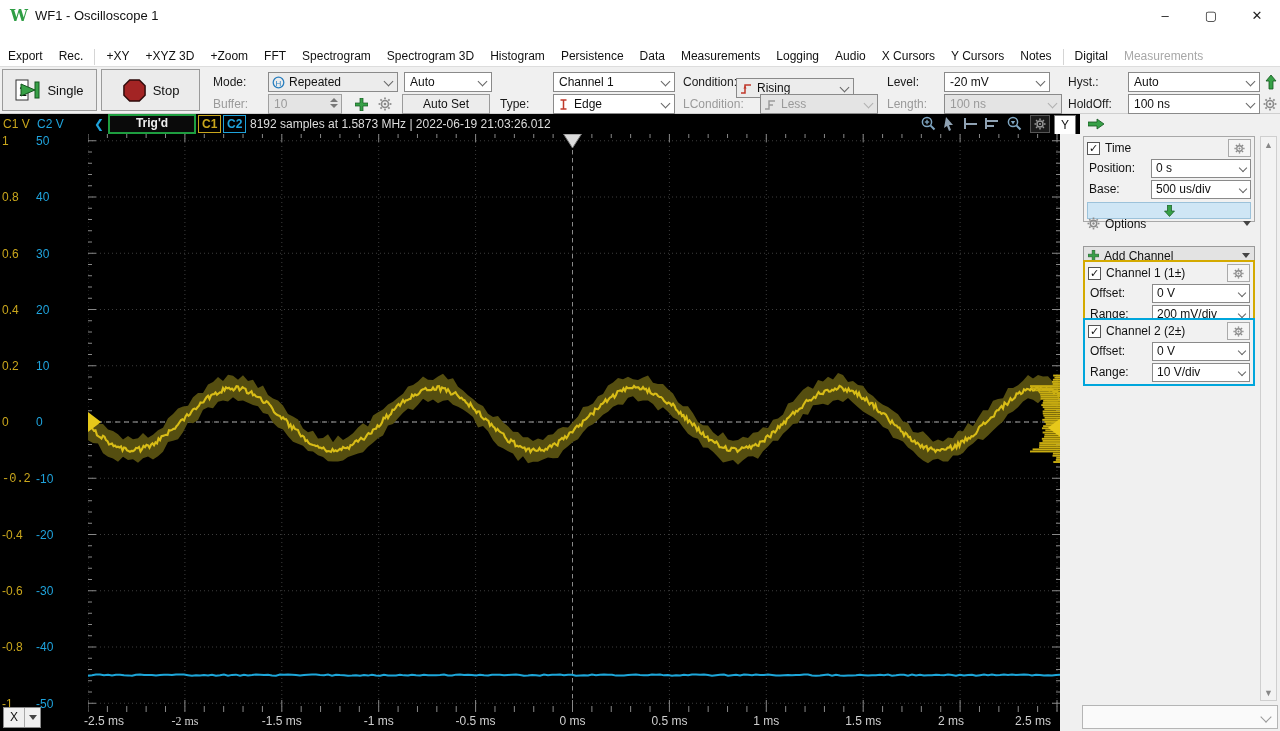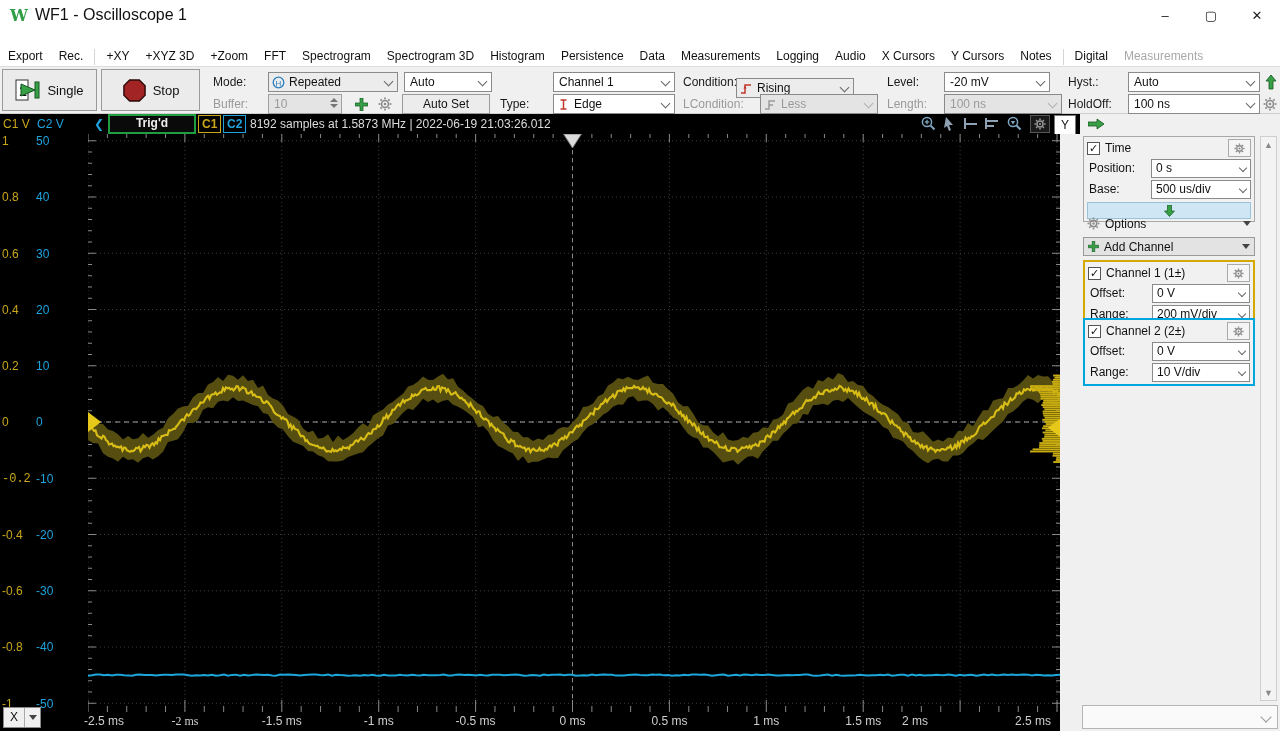--- a/index.html
+++ b/index.html
@@ -1,21 +1,21 @@
 <!DOCTYPE html>
 <html><head>
 <meta charset="utf-8">
 <style>
   html,body{margin:0;padding:0;background:#888;}
   #app{position:relative;width:1280px;height:731px;background:#fff;overflow:hidden;
        font-family:"Liberation Sans","DejaVu Sans",sans-serif;-webkit-font-smoothing:antialiased;}
   
   #titlebar{position:absolute;left:0;top:0;width:1280px;height:30px;background:#fff;display:flex;align-items:center;}
   #titlebar .logo{font-weight:bold;font-size:16px;color:#2e9e44;margin:0 7px 0 10px;font-family:"DejaVu Serif",serif;}
-  #titlebar .title{font-size:16px;color:#111;}
+  #titlebar .title{font-size:13px;color:#111;}
   #wincontrols{position:absolute;right:0;top:0;height:30px;display:flex;}
   .winbtn{width:46px;height:30px;display:flex;align-items:center;justify-content:center;font-size:13px;color:#222;}
   
   #menubar{position:absolute;left:0;top:30px;width:1280px;height:18px;background:#fff;display:flex;font-size:12px;}
   #menubar span{padding:1px 9px;color:#111;}
   
   #viewbar{position:absolute;left:0;top:48px;width:1280px;height:18px;background:#fff;display:flex;font-size:12px;border-bottom:1px solid #e6e6e6;}
   #viewbar span{padding:1px 8px;color:#111;white-space:nowrap;}
   #viewbar span.disabled{color:#a8a8a8;}
   #viewbar .vsep{padding:0;width:1px;background:#d5d5d5;margin:1px 3px;}
@@ -71,21 +71,21 @@
   .phead .spacer{flex:1;}
   .chk{width:13px;height:13px;background:#fff;border:1px solid #555;display:inline-flex;align-items:center;justify-content:center;margin-right:5px;box-sizing:border-box;flex:none;}
   .chk::before{content:"✓";font-size:11px;color:#111;line-height:11px;}
   .gearbtn{width:21px;height:16px;border:1px solid #aaa;background:#f5f5f5;display:flex;align-items:center;justify-content:center;flex:none;}
   .prow{display:flex;align-items:center;height:20px;margin-top:1px;font-size:12px;color:#111;}
   .plab{width:62px;flex:none;padding-left:2px;}
   .pcombo{flex:1;position:relative;height:19px;background:#fff;border:1px solid #8a8a8a;box-sizing:border-box;font-size:12px;line-height:17px;padding:0 14px 0 4px;white-space:nowrap;overflow:hidden;}
   .pcombo .chev{position:absolute;right:4px;top:5px;width:5px;height:5px;border-right:1.3px solid #666;border-bottom:1.3px solid #666;transform:rotate(45deg);}
   #bluebar{height:15px;background:#cfe6f5;border:1px solid #9cc2da;margin-top:3px;display:flex;align-items:center;justify-content:center;}
   .paction{position:absolute;left:23px;width:172px;height:19px;display:flex;align-items:center;font-size:12px;color:#111;box-sizing:border-box;padding:0 4px;gap:5px;}
-  #addchannel{background:#e3e3e3;border:1px solid #9a9a9a;}
+  #addchannel{background:#e3e3e3;border:1px solid #9a9a9a;margin-top:9px;}
   .paction .spacer{flex:1;}
   #pscroll{position:absolute;right:3px;top:2px;bottom:30px;width:17px;background:#f3f3f3;border:1px solid #cfcfcf;box-sizing:border-box;}
   .scr-ar{position:absolute;left:0;width:100%;height:15px;display:flex;align-items:center;justify-content:center;font-size:9px;color:#888;}
   #pbottomdd{position:absolute;left:22px;right:2px;bottom:2px;height:24px;background:#fafafa;border:1px solid #b5b5b5;box-sizing:border-box;}
   #pbottomdd .chev{position:absolute;right:7px;top:7px;width:7px;height:7px;border-right:1.5px solid #999;border-bottom:1.5px solid #999;transform:rotate(45deg);}
   u{text-decoration:underline;}
 </style>
 </head>
 <body>
 
@@ -624,21 +624,21 @@
     <div id="xlabels">
         <span style="left: 0px;">-2.5 ms</span>
         <span style="left: 96.9px; font-family: Liberation Serif, serif;">-2 ms</span>
         <span style="left: 193.8px;">-1.5 ms</span>
         <span style="left: 290.7px;">-1 ms</span>
         <span style="left: 387.6px;">-0.5 ms</span>
         <span style="left: 484.5px;">0 ms</span>
         <span style="left: 581.4px;">0.5 ms</span>
         <span style="left: 678.3px;">1 ms</span>
         <span style="left: 775.2px;">1.5 ms</span>
-        <span style="left: 827px;">2 ms</span>
+        <span style="left: 863px;">2 ms</span>
         <span style="left: 969px;">2.5 ms</span>
       </div>
   </div>
   <div id="xbtn">
     <span class="xlab">X</span>
     <span class="xcar">
         <i class="caret-dn"></i>
       </span>
   </div>
 

